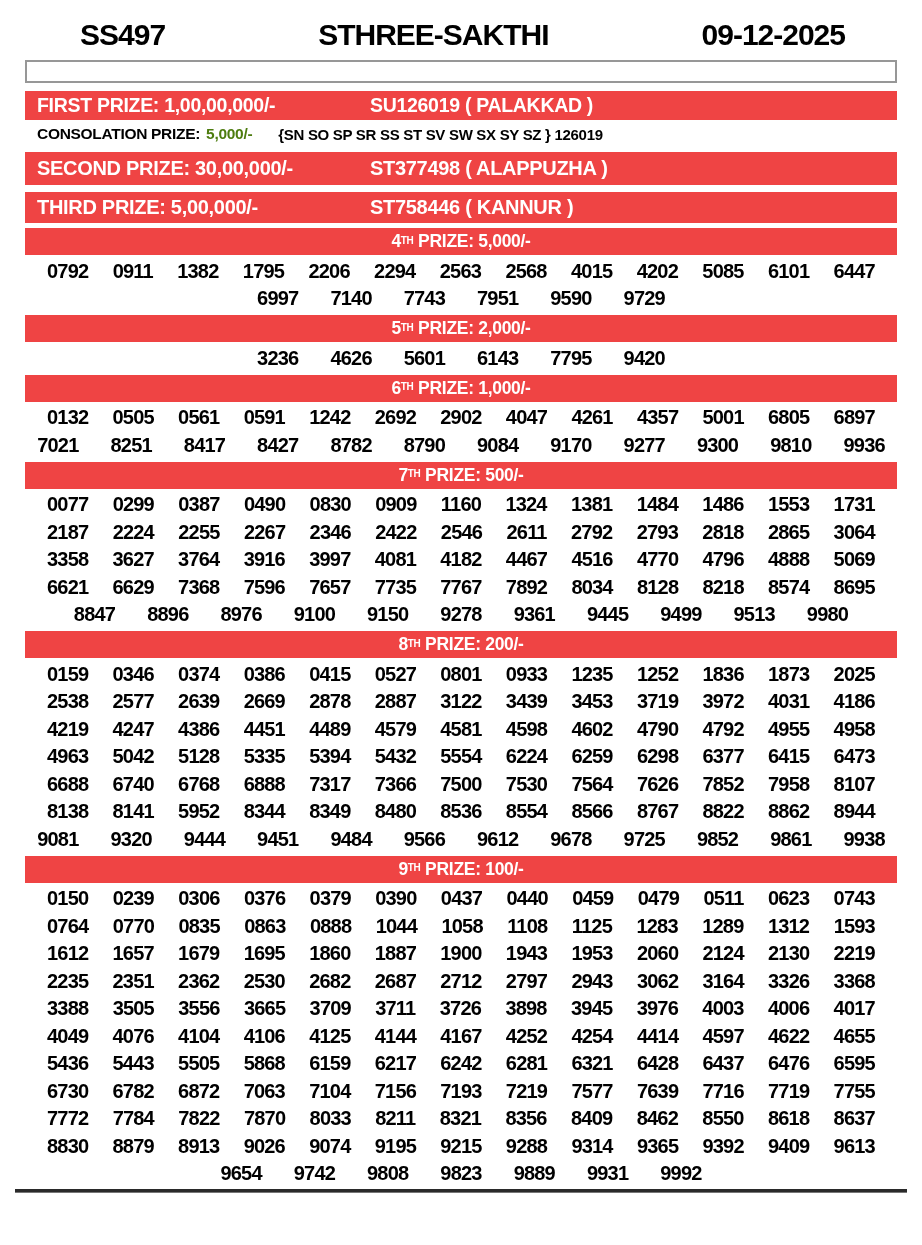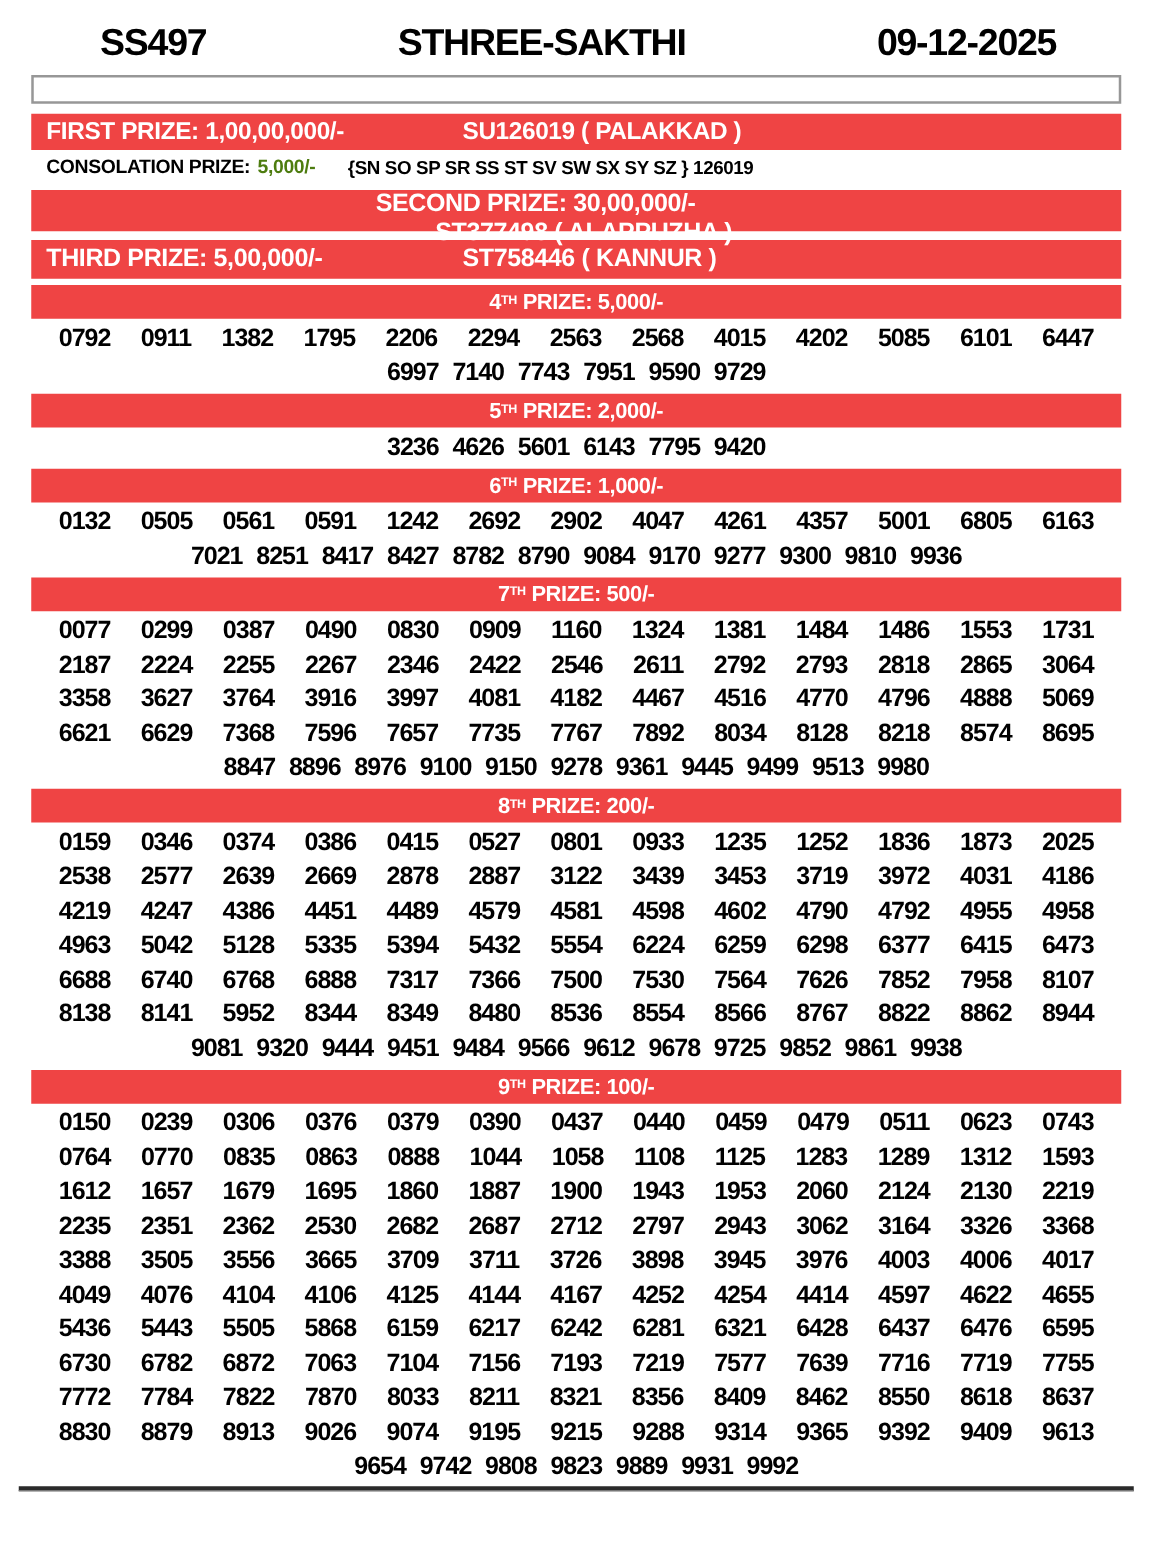--- a/index.html
+++ b/index.html
@@ -23,21 +23,21 @@
     height:19px;border:2px solid #979797;background:#fff;
     margin:4px 0 8px 0;
   }
 
   
   .bar{
     background:#ef4444;color:#fff;display:flex;align-items:center;
     white-space:nowrap;letter-spacing:-0.3px;
   }
   .bar-first{height:29px;font-size:19.5px;padding-left:12px;}
-  .bar-second{height:33px;font-size:20px;padding-left:12px;margin-top:4px;flex-direction:column;}
+  .bar-second{height:33px;font-size:20px;padding-left:12px;margin-top:4px;}
   .bar-third{height:31px;font-size:20px;padding-left:12px;margin-top:7px;}
   .top-label{display:inline-block;width:333px;}
 
   
   .consol{
     display:flex;align-items:center;height:28px;padding-left:12px;
     font-size:15.5px;letter-spacing:-0.3px;white-space:nowrap;
   }
   .consol .amount{margin-left:6px;}
   .consol .series{margin-left:26px;font-size:15px;}
@@ -48,21 +48,21 @@
     font-size:17.5px;
   }
   .section-bar sup{
     font-size:10px;line-height:0;position:relative;top:-1px;
   }
   .num-row{
     display:flex;align-items:flex-end;height:27.5px;
     padding:0 22px;font-size:20px;letter-spacing:-0.8px;
   }
   .num-row.full{justify-content:space-between;}
-  .num-row.partial{justify-content:center;gap:11px;}
+  .num-row.partial{justify-content:center;gap:32px;}
 
   .bottom-line{
     height:3px;background:#2a2a2a;margin:4px -10px 0 -10px;
     border-bottom:1px solid #777;
   }
 </style>
 </head>
 <body>
 
 <div class="page">
@@ -154,21 +154,21 @@
           <span class="num">0561</span>
           <span class="num">0591</span>
           <span class="num">1242</span>
           <span class="num">2692</span>
           <span class="num">2902</span>
           <span class="num">4047</span>
           <span class="num">4261</span>
           <span class="num">4357</span>
           <span class="num">5001</span>
           <span class="num">6805</span>
-          <span class="num">6163</span>
+          <span class="num">6897</span>
         </div>
         <div class="num-row partial">
           <span class="num">7021</span>
           <span class="num">8251</span>
           <span class="num">8417</span>
           <span class="num">8427</span>
           <span class="num">8782</span>
           <span class="num">8790</span>
           <span class="num">9084</span>
           <span class="num">9170</span>

